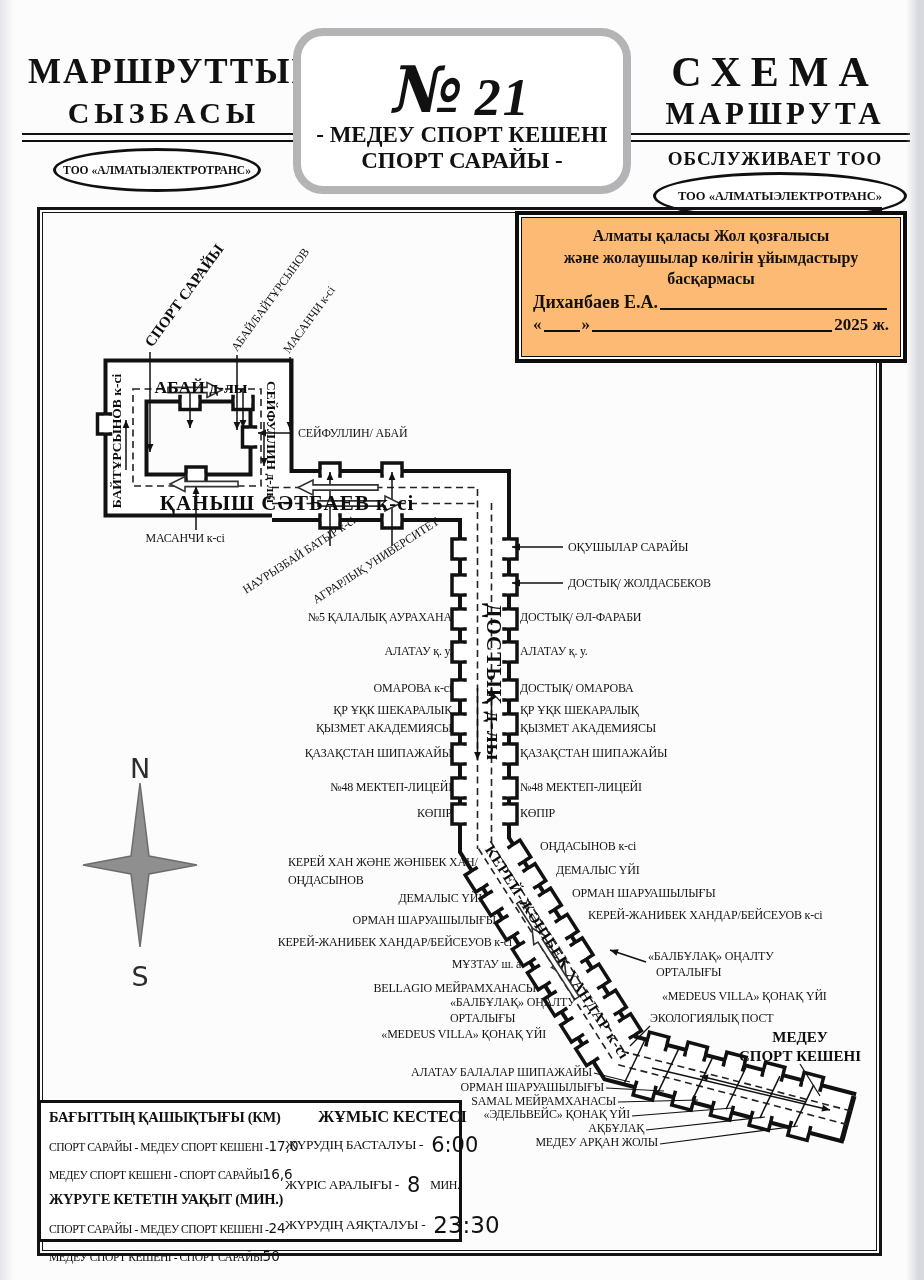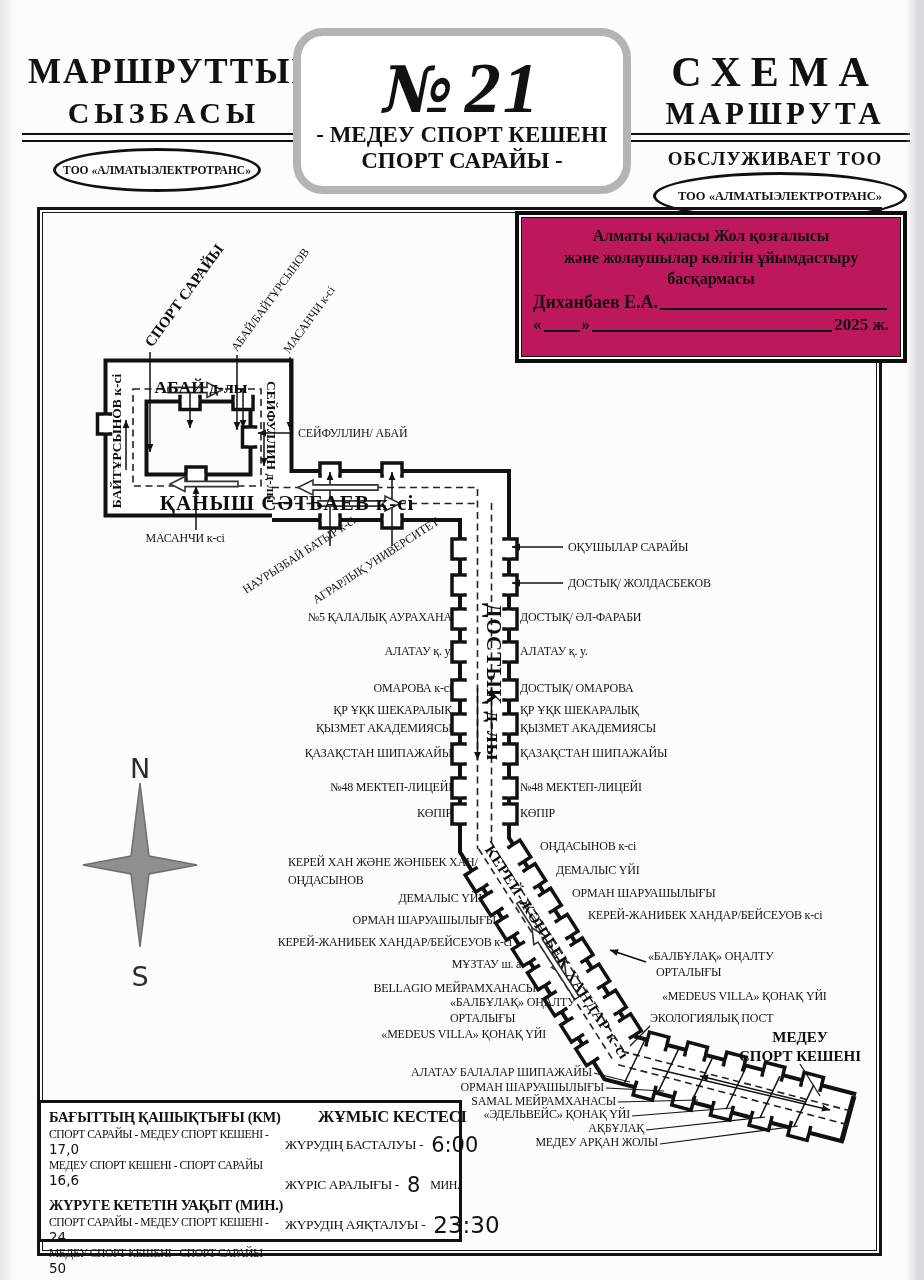--- a/index.html
+++ b/index.html
@@ -14,25 +14,25 @@
   
   .t-big{font-weight:700;text-align:center;white-space:nowrap;}
   .rule{position:absolute;height:5px;border-top:2px solid #101010;border-bottom:2px solid #101010;}
   .oval{position:absolute;border:3px solid #101010;border-radius:50%;display:flex;
     align-items:center;justify-content:center;font-weight:700;background:#fff;}
   .badge{position:absolute;left:293px;top:28px;width:322px;height:150px;background:#fff;
     border:8px solid #b4b4b6;border-radius:30px;display:flex;flex-direction:column;
     align-items:center;justify-content:flex-start;z-index:3;}
   .badge-numrow{display:flex;align-items:flex-end;margin-top:-10px;height:96px;}
   .badge-no{font-family:"DejaVu Serif",serif;font-style:italic;font-weight:700;font-size:64px;line-height:1;}
-  .badge-21{font-style:italic;font-weight:800;font-size:72px;line-height:0.95;margin-left:12px;letter-spacing:2px;}
+  .badge-21{font-style:italic;font-weight:800;font-size:52px;line-height:0.95;margin-left:12px;letter-spacing:2px;}
   .badge-line{font-weight:700;font-size:23px;line-height:1.12;white-space:nowrap;}
 
   
-  .approval{position:absolute;left:515px;top:211px;width:392px;height:152px;background:#be185d;
+  .approval{position:absolute;left:515px;top:211px;width:392px;height:152px;background:#fdba74;
     border:4px solid #0d0d0d;box-shadow:inset 0 0 0 2px #fff,inset 0 0 0 3px #0d0d0d;
     box-sizing:border-box;padding:10px 14px 8px;z-index:4;}
   .ap-line{font-weight:700;font-size:16px;text-align:center;line-height:1.35;}
   .ap-row{display:flex;align-items:baseline;font-weight:700;font-size:18px;margin-top:2px;}
   .sig{flex:1;border-bottom:2px solid #101010;align-self:flex-end;margin:0 2px 3px;height:1px;}
   .sig-short{width:36px;flex:none;}
 
   
   .map-frame{position:absolute;left:37px;top:207px;width:845px;height:1049px;border:3px solid #141414;box-sizing:border-box;z-index:1;}
   .map-frame-inner{position:absolute;left:2px;top:2px;right:2px;bottom:2px;border:1px solid #141414;}
@@ -48,21 +48,21 @@
   .lb-compass{font:500 27px "DejaVu Sans",sans-serif;fill:#2c2c2c;}
 
   
   .info{position:absolute;left:38px;top:1100px;width:424px;height:142px;background:#fff;
     border:3px solid #101010;box-sizing:border-box;display:flex;z-index:4;}
   .info-left{width:234px;padding:6px 8px 4px;box-sizing:border-box;}
   .info-div{width:4px;background:#101010;margin:6px 0;}
   .info-right{flex:1;padding:4px 10px;box-sizing:border-box;display:flex;flex-direction:column;}
   .ib-title{font-weight:700;font-size:14.5px;text-align:center;letter-spacing:-0.3px;white-space:nowrap;}
   .ib-row{display:flex;justify-content:space-between;align-items:baseline;font-size:11.6px;
-    letter-spacing:-0.45px;margin-top:2px;white-space:nowrap;flex-direction:column;}
+    letter-spacing:-0.45px;margin-top:12px;white-space:nowrap;}
   .ib-val{font-family:"DejaVu Sans",sans-serif;font-size:13.5px;letter-spacing:0;}
   .sch-title{font-weight:700;font-size:16.5px;text-align:center;letter-spacing:-0.2px;}
   .sch-row{display:flex;align-items:center;font-size:13.5px;letter-spacing:-0.4px;white-space:nowrap;}
   .sch-val{font-family:"DejaVu Sans",sans-serif;font-size:21px;margin-left:8px;letter-spacing:0;}
   .sch-val-xl{font-size:23px;}
   .sch-suffix{margin-left:10px;font-size:12px;}
 </style>
 </head>
 <body>
 

